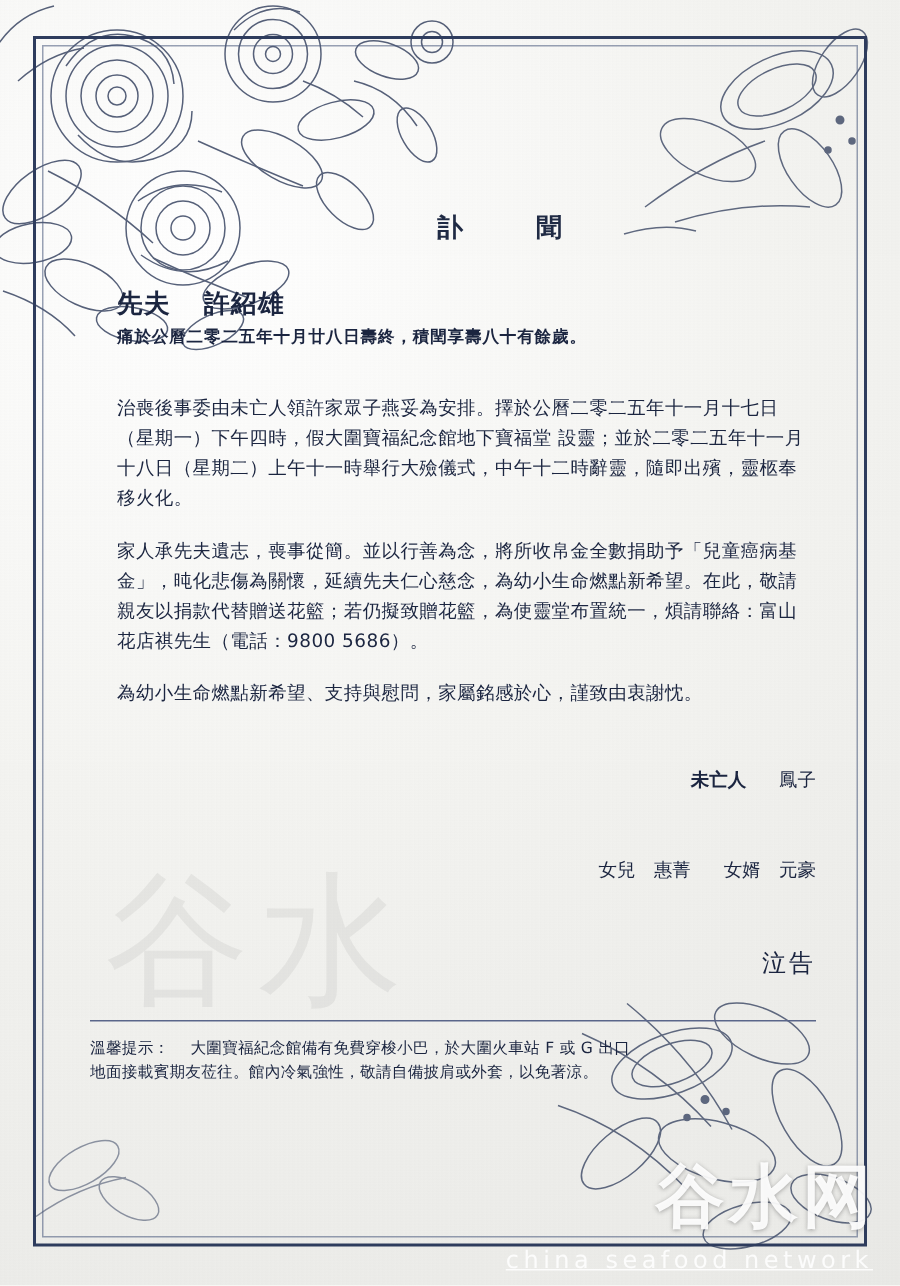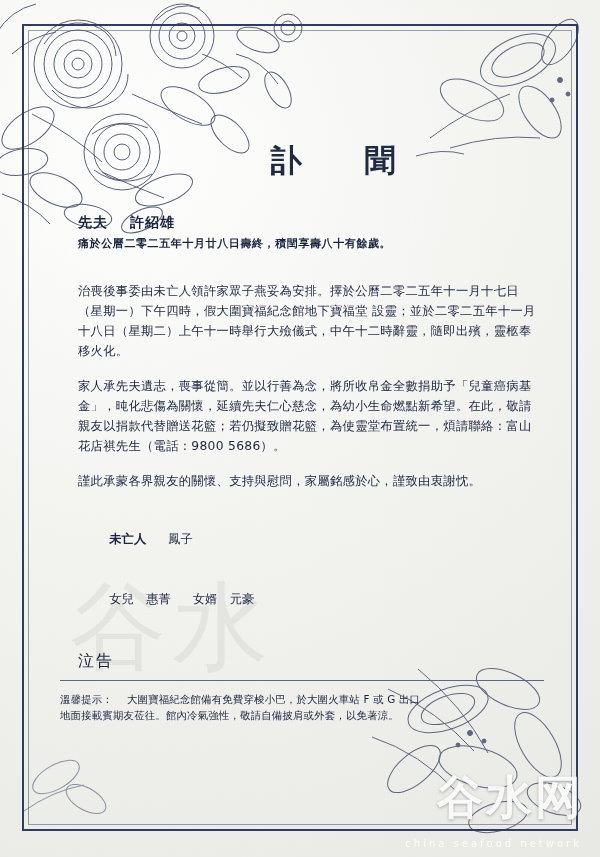--- a/index.html
+++ b/index.html
@@ -65,57 +65,58 @@
   .content {
     position: absolute;
     left: 78px;
     top: 140px;
     right: 56px;
   }
 
   .doc-title {
     text-align: center;
     font-family: "DejaVu Serif", "Liberation Serif", serif;
-    font-size: 31px;
+    font-size: 17px;
     letter-spacing: 16px;
     color: #1f2a44;
     font-weight: 700;
     margin-left: 60px;
     margin-bottom: 30px;
   }
 
   .body-text {
     color: #1b2540;
     font-family: "DejaVu Sans", "Liberation Sans", sans-serif;
     font-size: 12.3px;
     line-height: 20px;
     letter-spacing: 0.3px;
   }
   .lead {
     font-weight: 700;
-    font-size: 14px;
+    font-size: 17px;
     letter-spacing: 1px;
   }
   .lead-name-gap { display: inline-block; width: 22px; }
   .lead2 {
     font-weight: 700;
     font-size: 11px;
     letter-spacing: 0.6px;
     margin-top: 4px;
   }
   p.para {
     margin: 0 0 15px 0;
   }
   .block-gap { height: 12px; }
 
   .signers {
     margin-top: 18px;
     font-size: 12.3px;
     line-height: 20px;
     color: #1b2540;
+    text-align: right;
   }
   .signers .row { white-space: pre; }
   .sig-label { font-weight: 700; }
   .weep {
     margin-top: 22px;
     font-size: 16px;
     color: #1b2540;
     letter-spacing: 2px;
   }
 
@@ -157,25 +158,26 @@
     text-shadow: 0 1px 3px rgba(80,80,80,0.45);
     letter-spacing: 3px;
     pointer-events: none;
     user-select: none;
   }
   .wm-br-sub {
     position: absolute;
     right: 18px;
     bottom: 8px;
     font-family: "DejaVu Sans", "Liberation Sans", sans-serif;
-    font-size: 10px;
+    font-size: 16px;
     color: rgba(255,255,255,0.85);
     letter-spacing: 3px;
     pointer-events: none;
     user-select: none;
+    text-decoration: underline;
   }
 </style>
 </head>
 <body>
 
 <div class="page">
   <div class="paper-noise"></div>
 
   <svg class="floral floral-tl" viewBox="0 0 330 250">
     <g fill="none" stroke="#3a4663" stroke-width="1" opacity="0.85">
@@ -275,21 +277,21 @@
     <div class="body-text">
       <p class="para">
         <span class="lead">先夫</span><span class="lead-name-gap"></span><span class="lead">許紹雄</span><br>
         <span class="lead2">痛於公曆二零二五年十月廿八日壽終，積閏享壽八十有餘歲。</span>
       </p>
 
       <div class="block-gap"></div>
 
       <p class="para">治喪後事委由未亡人領許家眾子燕妥為安排。擇於公曆二零二五年十一月十七日（星期一）下午四時，假大圍寶福紀念館地下寶福堂 設靈；並於二零二五年十一月十八日（星期二）上午十一時舉行大殮儀式，中午十二時辭靈，隨即出殯，靈柩奉移火化。</p>
       <p class="para">家人承先夫遺志，喪事從簡。並以行善為念，將所收帛金全數捐助予「兒童癌病基金」，旽化悲傷為關懷，延續先夫仁心慈念，為幼小生命燃點新希望。在此，敬請親友以捐款代替贈送花籃；若仍擬致贈花籃，為使靈堂布置統一，煩請聯絡：富山花店祺先生（電話：9800 5686）。</p>
-      <p class="para">謹此承蒙各界親友的關懷、支持與慰問，家屬銘感於心，謹致由衷謝忱。</p>
+      <p class="para">為幼小生命燃點新希望、支持與慰問，家屬銘感於心，謹致由衷謝忱。</p>
     </div>
 
     <div class="signers">
       <div class="row">
         <span class="sig-label">未亡人</span><span class="lead-name-gap"></span><span>鳳子</span>
       </div>
       <div class="row">
         <span>女兒　惠菁</span><span class="lead-name-gap"></span><span>女婿　元豪</span>
       </div>
       <div class="weep">泣告</div>

